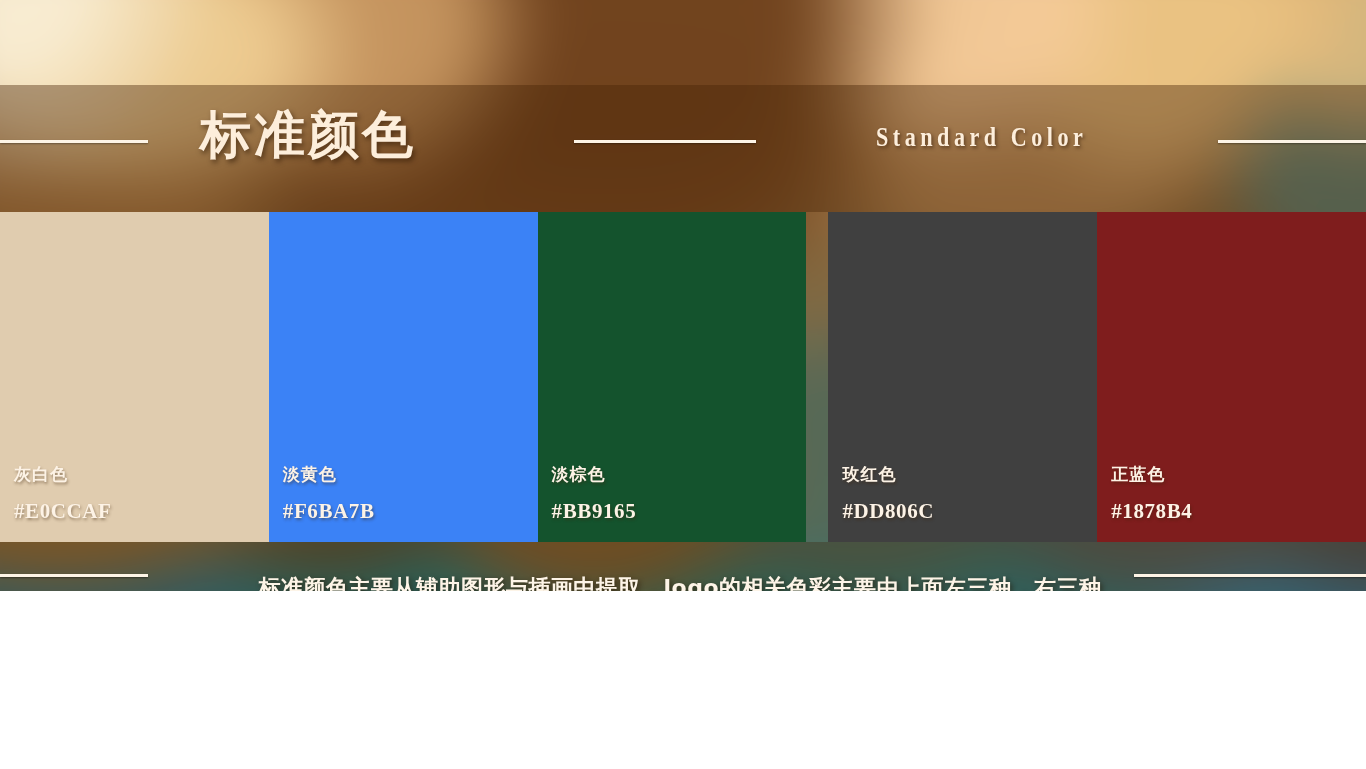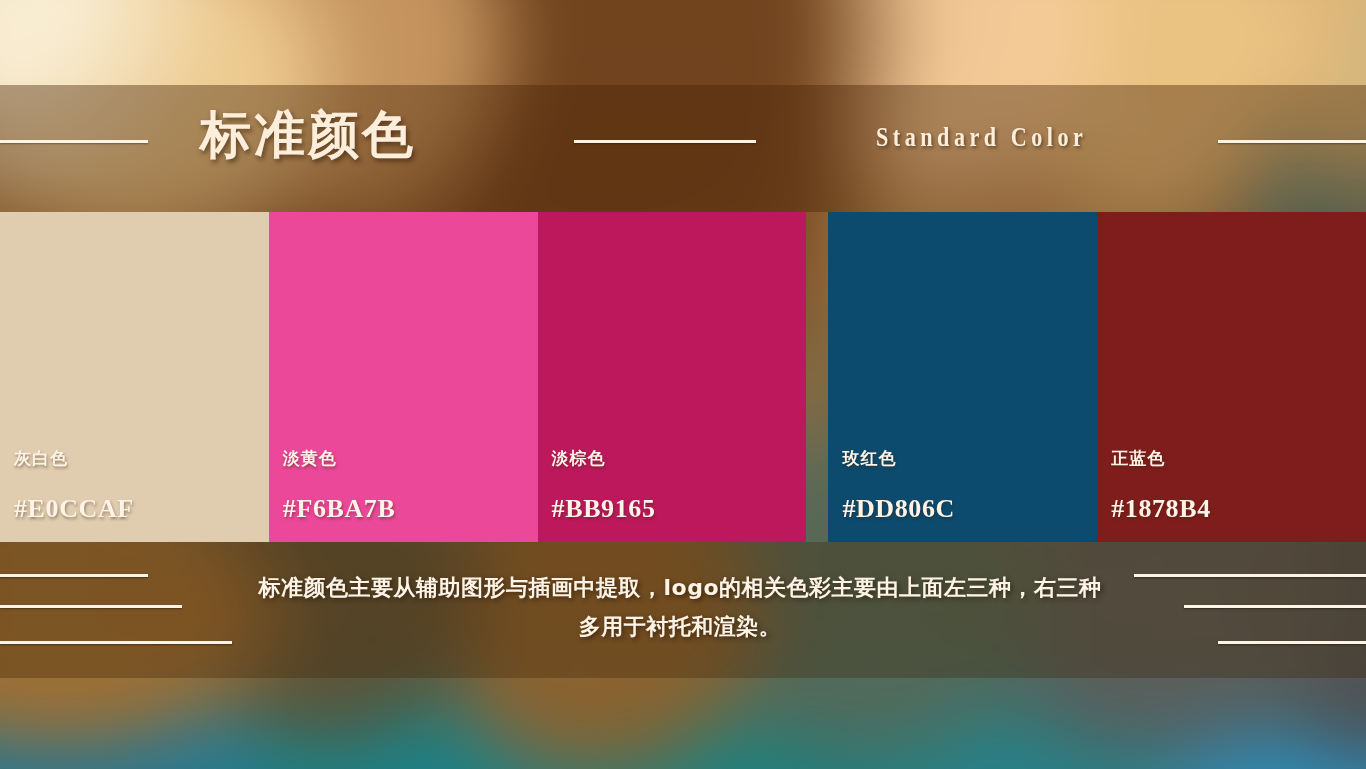--- a/index.html
+++ b/index.html
@@ -7,21 +7,21 @@
   html, body {
     width: 1366px;
     height: 769px;
     overflow: hidden;
     font-family: "Liberation Serif", "DejaVu Serif", serif;
   }
 
   #slide {
     position: relative;
     width: 1366px;
-    height: 769px;
+    height: 591px;
     overflow: hidden;
     background: #8a6134;
   }
 
   
   .bg-art {
     position: absolute;
     inset: -60px;
     filter: blur(26px) saturate(1.05);
     background-color: #9a7545;
@@ -103,35 +103,35 @@
     width: 1366px; height: 330px;
     display: flex;
   }
   .swatch {
     position: relative;
     flex: 1 1 0;
     height: 100%;
   }
   .swatch .sw-name {
     position: absolute;
-    left: 14px; bottom: 72px;
+    left: 14px; bottom: 56px;
     font-family: "DejaVu Sans", sans-serif;
     font-weight: 700;
     font-size: 17px;
     letter-spacing: 1px;
     color: #fdf3e6;
     text-shadow: 1px 2px 3px rgba(60,35,10,.45);
     white-space: nowrap;
   }
   .swatch .sw-hex {
     position: absolute;
     left: 14px; bottom: 18px;
     font-family: "Liberation Serif", "DejaVu Serif", serif;
     font-weight: 700;
-    font-size: 26px;
+    font-size: 21px;
     letter-spacing: 0.6px;
     color: #fdf3e6;
     text-shadow: 1px 2px 3px rgba(60,35,10,.45);
     white-space: nowrap;
   }
 
   
   .caption-band {
     position: absolute;
     left: 0; top: 542px;
@@ -177,31 +177,31 @@
   <div class="title-cn">标准颜色</div>
   <div class="title-en">Standard Color</div>
 
   <div class="swatches">
 
     <div class="swatch" style="background: rgb(224, 204, 175);">
       <div class="sw-name">灰白色</div>
       <div class="sw-hex">#E0CCAF</div>
     </div>
 
-    <div class="swatch" style="background: #ec4899;">
+    <div class="swatch" style="background: #3b82f6;">
       <div class="sw-name">淡黄色</div>
       <div class="sw-hex">#F6BA7B</div>
     </div>
 
-    <div class="swatch" style="background: #be185d;">
+    <div class="swatch" style="background: #14532d;">
       <div class="sw-name">淡棕色</div>
       <div class="sw-hex">#BB9165</div>
     </div>
 
-    <div class="swatch" style="background: #0c4a6e; margin-left: 22px;">
+    <div class="swatch" style="background: #404040; margin-left: 22px;">
       <div class="sw-name">玫红色</div>
       <div class="sw-hex">#DD806C</div>
     </div>
 
 
     <div class="swatch" style="background: #7f1d1d;">
       <div class="sw-name">正蓝色</div>
       <div class="sw-hex">#1878B4</div>
     </div>
 

